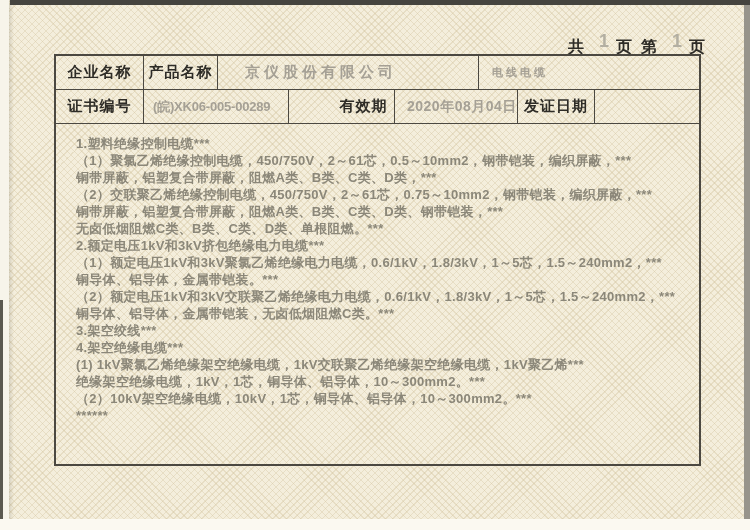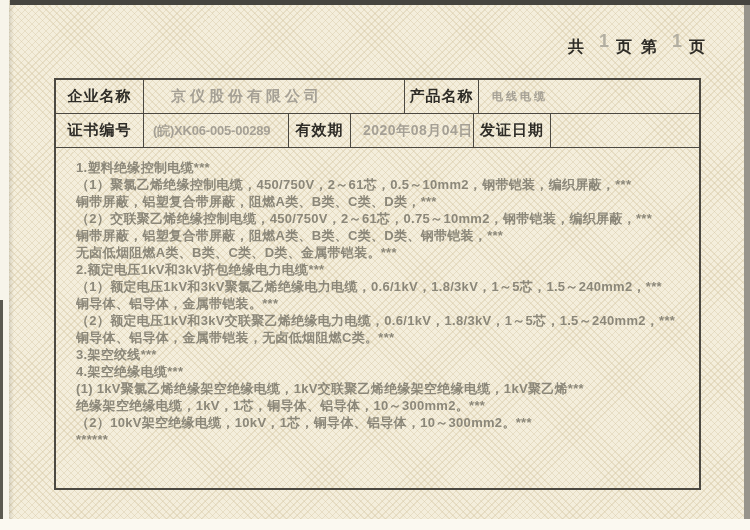--- a/index.html
+++ b/index.html
@@ -37,40 +37,40 @@
     color:#b3afa2; font-size:18px;
     font-family:"Liberation Sans", sans-serif;
     transform:translateY(-5px);
   }
   .pagination .gap-l { margin-left:14px; }
   .pagination .gap-r { margin-right:6px; }
   .pagination .gap-mid { margin-left:8px; }
 
   
   .cert-table {
-    position:absolute; left:54px; top:78px; width:643px;
+    position:absolute; left:54px; top:54px; width:643px;
     border:2px solid #4b4841;
     background:transparent;
   }
   .trow { display:flex; border-bottom:1.5px solid #4b4841; height:33px; }
   .cell { border-right:1.5px solid #4b4841; display:flex; align-items:center; box-sizing:border-box; }
   .cell.last { border-right:none; }
   .cell-label {
     justify-content:center;
     font-family:"Liberation Serif", serif;
     font-weight:bold; font-size:15px; color:#2e2c27; letter-spacing:1px;
   }
   .cell-value {
     color:#a5a095; font-weight:bold; white-space:nowrap; overflow:hidden;
   }
   .w88  { width:88px; }
   .w261 { width:261px; }
   .w74  { width:74px; }
   .w145 { width:145px; }
-  .w62  { width:62px; }
+  .w62  { width:62px;margin-left:44px; }
   .w123 { width:123px; }
   .w77  { width:77px;text-align:right; }
   .flex1 { flex:1; }
   .v-company { font-size:15px; letter-spacing:4px; padding-left:27px; font-weight:600; }
   .v-product { font-size:11px; letter-spacing:3px; padding-left:13px; font-weight:600; }
   .v-certno  { font-size:13px; padding-left:9px; letter-spacing:-0.2px; }
   .v-date    { font-size:14px; padding-left:12px; letter-spacing:0.5px; }
 
   
   .body-cell {
@@ -96,40 +96,40 @@
   <div class="edge-right"></div>
   <div class="edge-bottom"></div>
   <div class="edge-top"></div>
 
   <div class="pagination"><span>共</span><span class="num gap-l gap-r">1</span><span>页</span><span class="gap-mid">第</span><span class="num gap-l gap-r">1</span><span>页</span></div>
 
   <div class="cert-table">
 
     <div class="trow">
       <div class="cell cell-label w88">企业名称</div>
+      <div class="cell cell-label w74">产品名称</div>
       <div class="cell cell-value v-company w261">京仪股份有限公司</div>
-      <div class="cell cell-label w74">产品名称</div>
       <div class="cell cell-value v-product flex1 last">电线电缆</div>
     </div>
 
     <div class="trow">
       <div class="cell cell-label w88">证书编号</div>
       <div class="cell cell-value v-certno w145">(皖)XK06-005-00289</div>
       <div class="cell cell-label w62">有效期</div>
       <div class="cell cell-value v-date w123">2020年08月04日</div>
       <div class="cell cell-label w77">发证日期</div>
     </div>
 
     <div class="body-cell">
       <div class="body-line">1.塑料绝缘控制电缆***</div>
       <div class="body-line">（1）聚氯乙烯绝缘控制电缆，450/750V，2～61芯，0.5～10mm2，钢带铠装，编织屏蔽，***</div>
       <div class="body-line">铜带屏蔽，铝塑复合带屏蔽，阻燃A类、B类、C类、D类，***</div>
       <div class="body-line">（2）交联聚乙烯绝缘控制电缆，450/750V，2～61芯，0.75～10mm2，钢带铠装，编织屏蔽，***</div>
       <div class="body-line">铜带屏蔽，铝塑复合带屏蔽，阻燃A类、B类、C类、D类、钢带铠装，***</div>
-      <div class="body-line">无卤低烟阻燃A类、B类、C类、D类、金属带铠装。***</div>
+      <div class="body-line">无卤低烟阻燃C类、B类、C类、D类、单根阻燃。***</div>
       <div class="body-line">2.额定电压1kV和3kV挤包绝缘电力电缆***</div>
       <div class="body-line">（1）额定电压1kV和3kV聚氯乙烯绝缘电力电缆，0.6/1kV，1.8/3kV，1～5芯，1.5～240mm2，***</div>
       <div class="body-line">铜导体、铝导体，金属带铠装。***</div>
       <div class="body-line">（2）额定电压1kV和3kV交联聚乙烯绝缘电力电缆，0.6/1kV，1.8/3kV，1～5芯，1.5～240mm2，***</div>
       <div class="body-line">铜导体、铝导体，金属带铠装，无卤低烟阻燃C类。***</div>
       <div class="body-line">3.架空绞线***</div>
       <div class="body-line">4.架空绝缘电缆***</div>
       <div class="body-line">(1) 1kV聚氯乙烯绝缘架空绝缘电缆，1kV交联聚乙烯绝缘架空绝缘电缆，1kV聚乙烯***</div>
       <div class="body-line">绝缘架空绝缘电缆，1kV，1芯，铜导体、铝导体，10～300mm2。***</div>
       <div class="body-line">（2）10kV架空绝缘电缆，10kV，1芯，铜导体、铝导体，10～300mm2。***</div>

